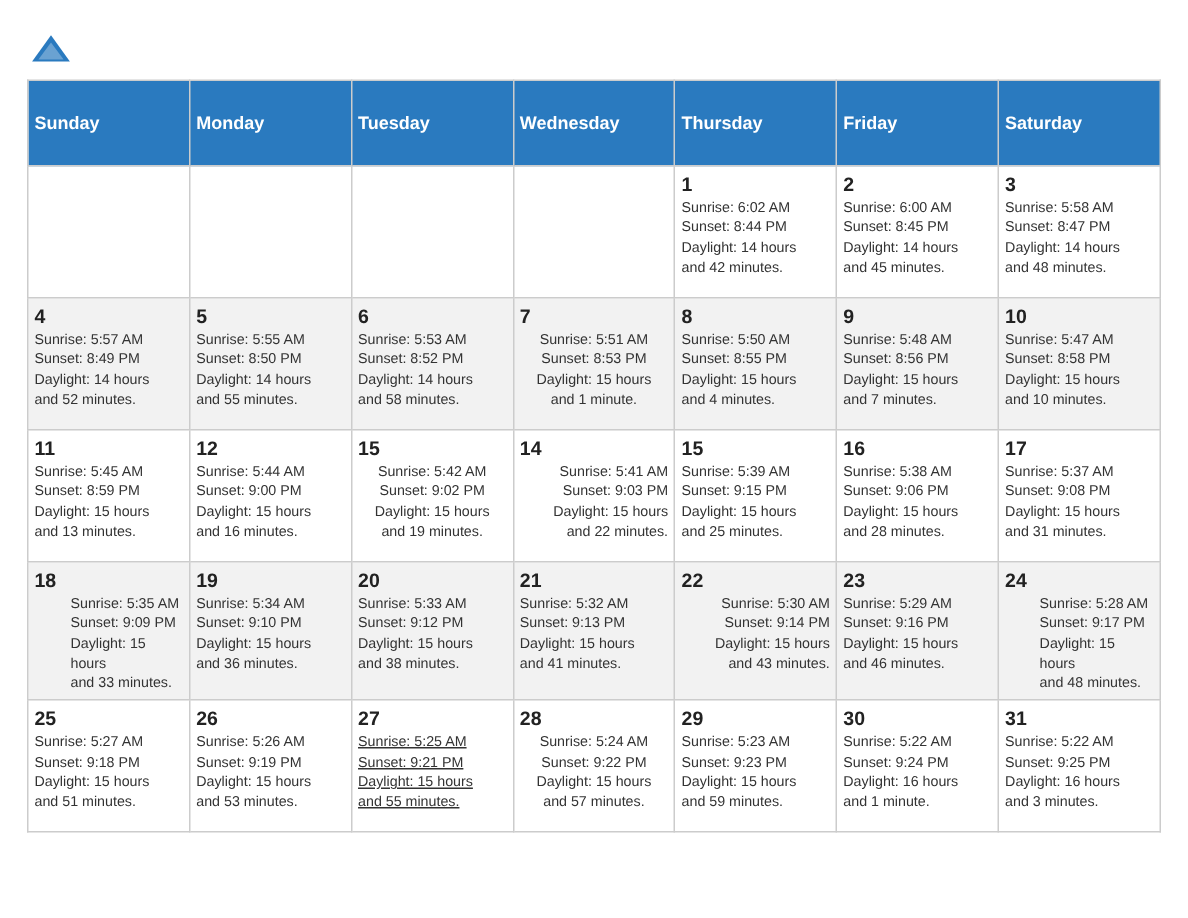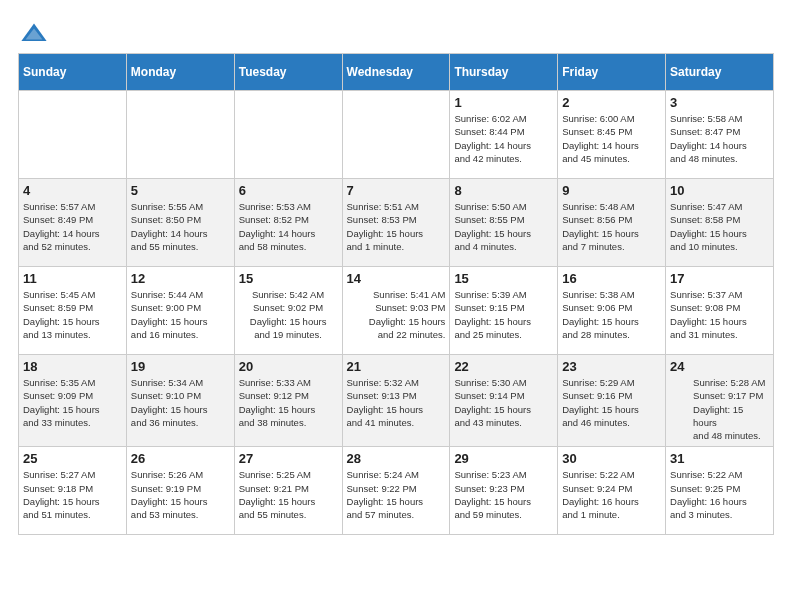--- a/index.html
+++ b/index.html
@@ -56,21 +56,21 @@
       width: 100%;
       border-collapse: collapse;
       margin: 0 8px;
       width: calc(100% - 16px);
     }
     .calendar th {
       background: #2a7abf;
       color: #fff;
       font-size: 12px;
       font-weight: bold;
-      padding: 11px 4px;
+      padding: 21px 4px;
       text-align: left;
       border: 1px solid #ccc;
     }
     .calendar td {
       border: 1px solid #ccc;
       vertical-align: top;
       padding: 4px 4px;
       font-size: 10px;
       color: #333;
       width: calc(100% / 7);
@@ -178,21 +178,21 @@
           </td>
           <td>
             <span class="day-number">6</span>
             <div class="day-info" style="white-space: pre-line;">Sunrise: 5:53 AM
 Sunset: 8:52 PM
 Daylight: 14 hours
 and 58 minutes.</div>
           </td>
           <td>
             <span class="day-number">7</span>
-            <div class="day-info" style="white-space: pre-line;">Sunrise: 5:51 AM
+            <div class="day-info" style="white-space: pre-line; text-align: center;">Sunrise: 5:51 AM
 Sunset: 8:53 PM
 Daylight: 15 hours
 and 1 minute.</div>
           </td>
           <td>
             <span class="day-number">8</span>
             <div class="day-info" style="white-space: pre-line;">Sunrise: 5:50 AM
 Sunset: 8:55 PM
 Daylight: 15 hours
 and 4 minutes.</div>
@@ -259,21 +259,21 @@
             <span class="day-number">17</span>
             <div class="day-info" style="white-space: pre-line;">Sunrise: 5:37 AM
 Sunset: 9:08 PM
 Daylight: 15 hours
 and 31 minutes.</div>
           </td>
         </tr>
         <tr class="row-even">
           <td>
             <span class="day-number">18</span>
-            <div class="day-info" style="white-space: pre-line;">Sunrise: 5:35 AM
+            <div class="day-info" style="white-space: pre-line; margin-left: 24px;">Sunrise: 5:35 AM
 Sunset: 9:09 PM
 Daylight: 15 hours
 and 33 minutes.</div>
           </td>
           <td>
             <span class="day-number">19</span>
             <div class="day-info" style="white-space: pre-line;">Sunrise: 5:34 AM
 Sunset: 9:10 PM
 Daylight: 15 hours
 and 36 minutes.</div>
@@ -287,21 +287,21 @@
           </td>
           <td>
             <span class="day-number">21</span>
             <div class="day-info" style="white-space: pre-line;">Sunrise: 5:32 AM
 Sunset: 9:13 PM
 Daylight: 15 hours
 and 41 minutes.</div>
           </td>
           <td>
             <span class="day-number">22</span>
-            <div class="day-info" style="white-space: pre-line;">Sunrise: 5:30 AM
+            <div class="day-info" style="white-space: pre-line; text-align: right;">Sunrise: 5:30 AM
 Sunset: 9:14 PM
 Daylight: 15 hours
 and 43 minutes.</div>
           </td>
           <td>
             <span class="day-number">23</span>
             <div class="day-info" style="white-space: pre-line;">Sunrise: 5:29 AM
 Sunset: 9:16 PM
 Daylight: 15 hours
 and 46 minutes.</div>
@@ -324,28 +324,28 @@
           </td>
           <td>
             <span class="day-number">26</span>
             <div class="day-info" style="white-space: pre-line;">Sunrise: 5:26 AM
 Sunset: 9:19 PM
 Daylight: 15 hours
 and 53 minutes.</div>
           </td>
           <td>
             <span class="day-number">27</span>
-            <div class="day-info" style="white-space: pre-line;">Sunrise: 5:25 AM
+            <div class="day-info" style="white-space: pre-line; text-decoration: underline;">Sunrise: 5:25 AM
 Sunset: 9:21 PM
 Daylight: 15 hours
 and 55 minutes.</div>
           </td>
           <td>
             <span class="day-number">28</span>
-            <div class="day-info" style="white-space: pre-line;">Sunrise: 5:24 AM
+            <div class="day-info" style="white-space: pre-line; text-align: center;">Sunrise: 5:24 AM
 Sunset: 9:22 PM
 Daylight: 15 hours
 and 57 minutes.</div>
           </td>
           <td>
             <span class="day-number">29</span>
             <div class="day-info" style="white-space: pre-line;">Sunrise: 5:23 AM
 Sunset: 9:23 PM
 Daylight: 15 hours
 and 59 minutes.</div>

